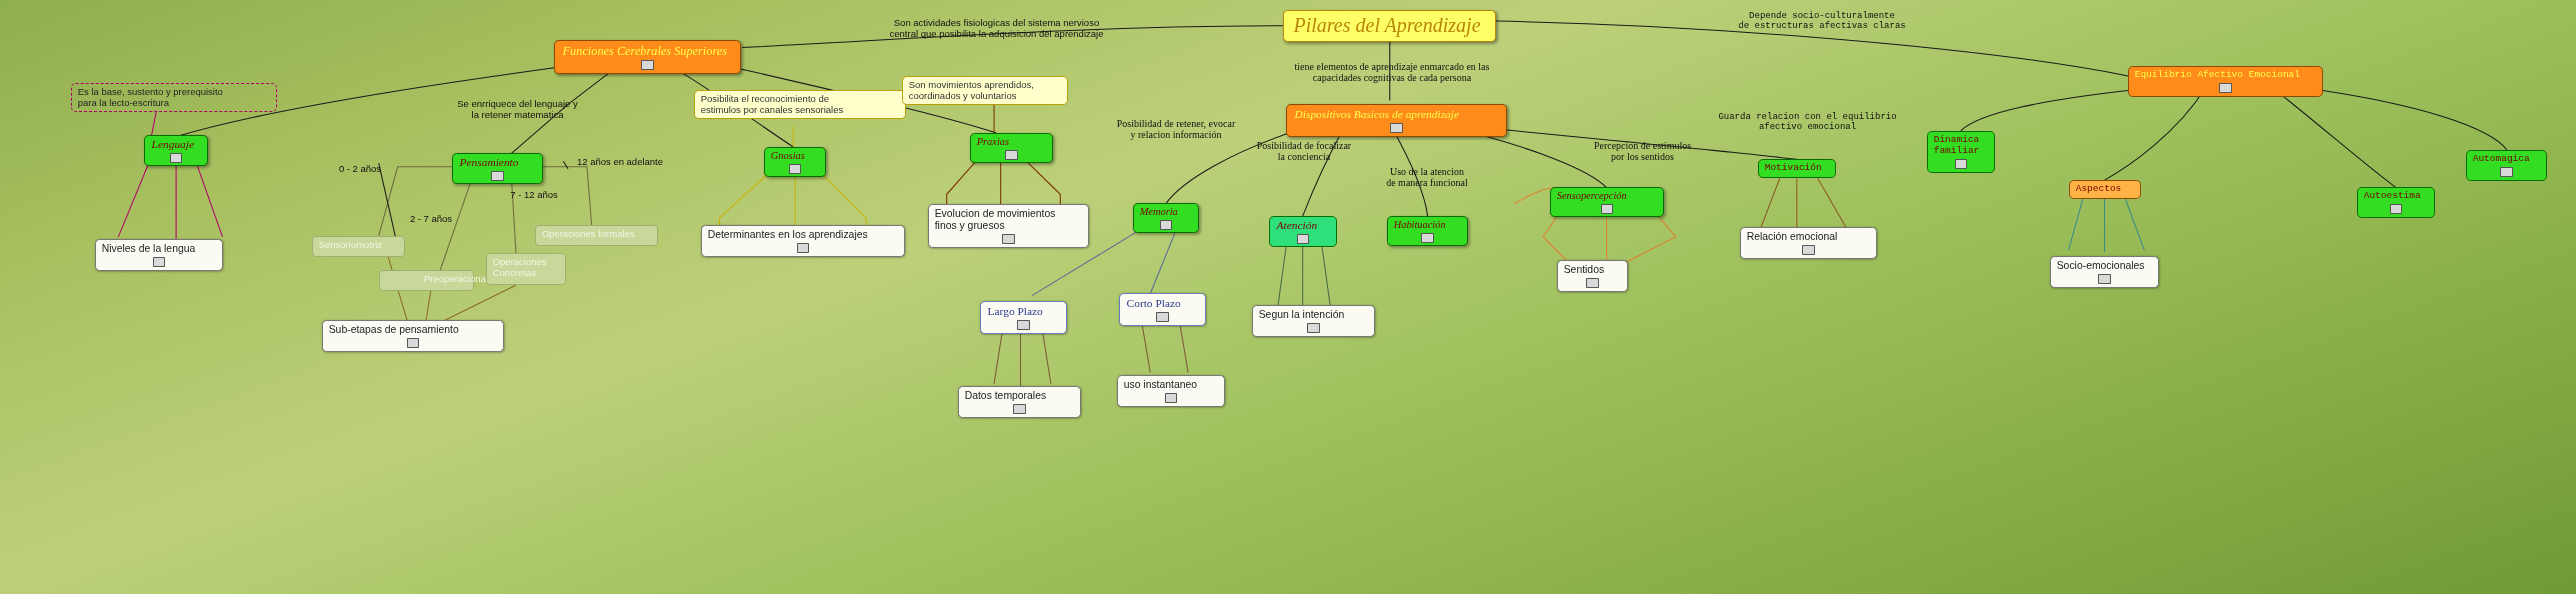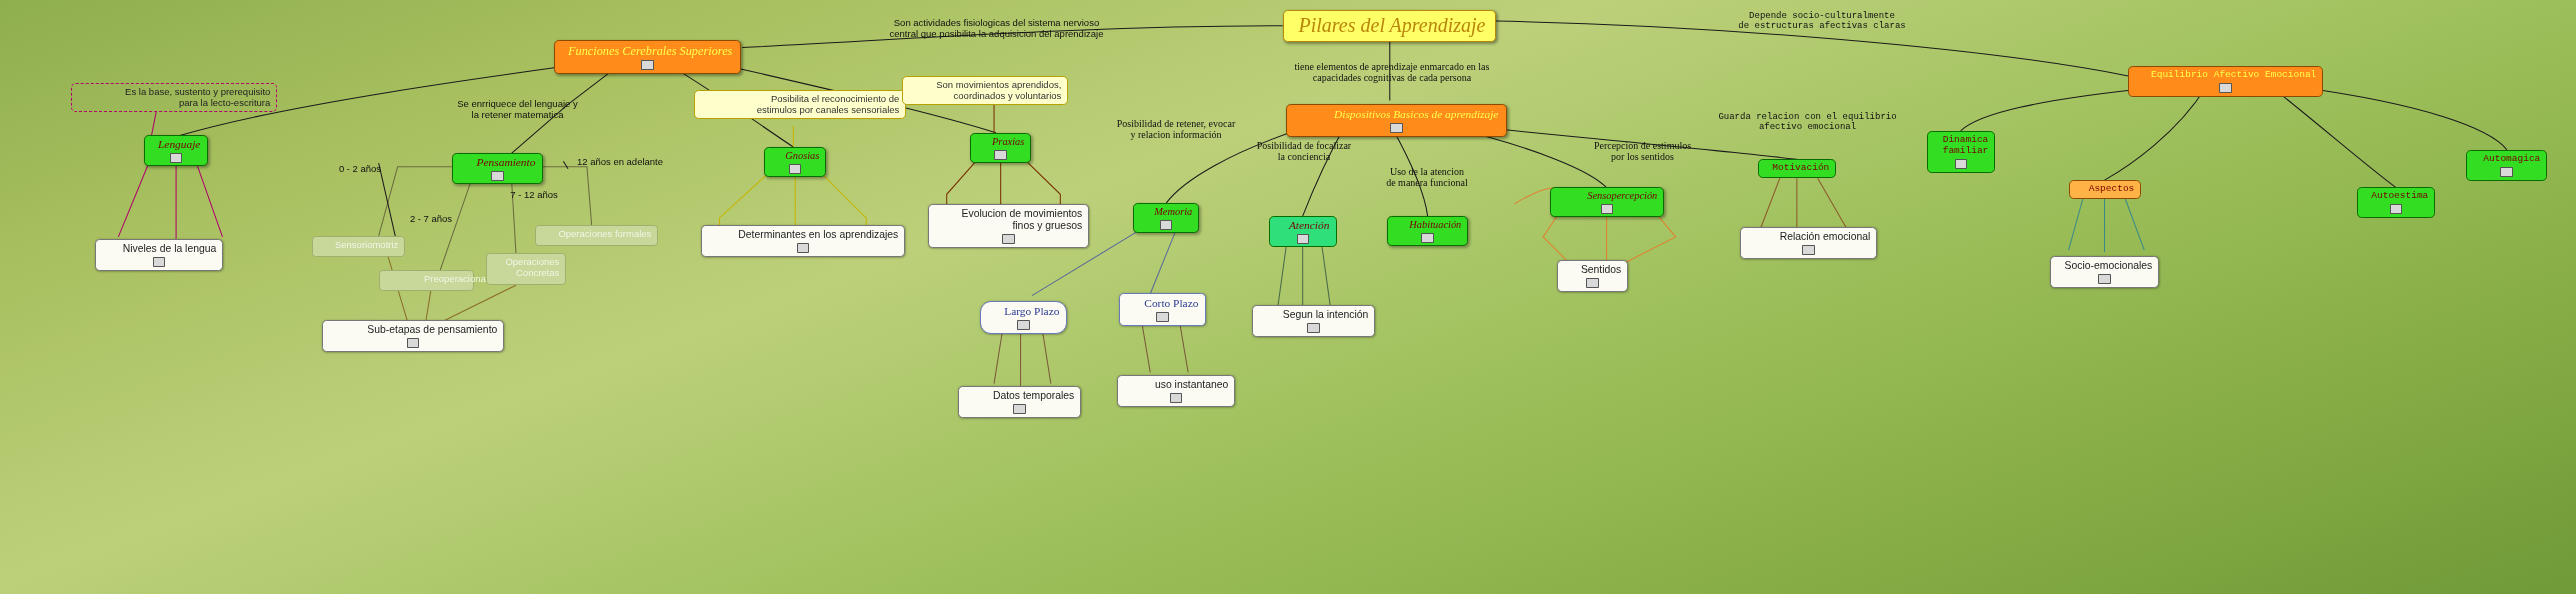--- a/index.html
+++ b/index.html
@@ -4,21 +4,21 @@
 <style>
   html,body{margin:0;padding:0;}
   body{
     width:2576px;height:595px;overflow:hidden;
     font-family:"Liberation Sans", sans-serif;
     background:linear-gradient(160deg,#8fae4e 0%, #a8c060 18%, #bcd07a 38%, #9ec05c 60%, #87ad46 80%, #6f9a38 100%);
     position:relative;
   }
   #canvas{position:absolute;inset:0;}
   svg.lines{position:absolute;left:0;top:0;width:2576px;height:595px;pointer-events:none;}
-  .node{position:absolute;box-sizing:border-box;text-align:right;line-height:1.15;
+  .node{position:absolute;box-sizing:border-box;text-align:left;line-height:1.15;
         border-radius:4.7px;white-space:pre;}
   .node .lbl{display:block;}
   .ann{position:absolute;white-space:pre;text-align:center;color:#111;}
   
   .n-title{background:#ffff66;border:0.9px solid #b8860b;color:#b8860b;
      font-family:"Liberation Serif",serif;font-style:italic;font-size:20px;padding:3.8px 9.5px;
      box-shadow:1.9px 1.9px 2.8px rgba(0,0,0,.35);}
   .n-orange{background:#ff8c1a;border:0.9px solid #8b4a00;color:#ffff4d;
      font-family:"Liberation Serif",serif;font-style:italic;font-size:12.3px;padding:2.8px 7.6px;
      box-shadow:1.9px 1.9px 2.8px rgba(0,0,0,.35);}
@@ -134,45 +134,45 @@
   </svg>
 
   <div id="nodes">
       <div class="node n-title" style="left: 1283px; top: 9.5px; width: 213px; min-height: 32px;"><span class="lbl">Pilares del Aprendizaje</span></div>
       <div class="node n-orange" style="left: 554px; top: 40px; width: 187px; min-height: 21px;"><span class="lbl">Funciones Cerebrales Superiores</span><span class="icon-under"></span></div>
       <div class="node n-orange2" style="left: 1286px; top: 104px; width: 221px; min-height: 23px;"><span class="lbl">Dispositivos Basicos de aprendizaje</span><span class="icon-under"></span></div>
       <div class="node n-mono-orange" style="left: 2128px; top: 66px; width: 195px; min-height: 21px;"><span class="lbl">Equilibrio Afectivo Emocional</span><span class="icon-under"></span></div>
       <div class="node n-green" style="left: 144px; top: 135px; width: 64px; min-height: 21px;"><span class="lbl">Lenguaje</span><span class="icon-under"></span></div>
       <div class="node n-green" style="left: 452px; top: 153px; width: 91px; min-height: 21px;"><span class="lbl">Pensamiento</span><span class="icon-under"></span></div>
       <div class="node n-green-s" style="left: 764px; top: 147px; width: 62px; min-height: 21px;"><span class="lbl">Gnosias</span><span class="icon-under"></span></div>
-      <div class="node n-green-s" style="left: 970px; top: 133px; width: 61px; min-height: 21px;"><span class="lbl">Praxias</span><span class="icon-under"></span></div>
+      <div class="node n-green-s" style="left: 970px; top: 133px; width: 83px; min-height: 21px;"><span class="lbl">Praxias</span><span class="icon-under"></span></div>
       <div class="node n-green-s" style="left: 1133px; top: 203px; width: 66px; min-height: 21px;"><span class="lbl">Memoria</span><span class="icon-under"></span></div>
       <div class="node n-teal" style="left: 1269px; top: 216px; width: 68px; min-height: 21px;"><span class="lbl">Atención</span><span class="icon-under"></span></div>
       <div class="node n-green-s" style="left: 1387px; top: 216px; width: 81px; min-height: 21px;"><span class="lbl">Habituación</span><span class="icon-under"></span></div>
       <div class="node n-green-s" style="left: 1550px; top: 187px; width: 114px; min-height: 21px;"><span class="lbl">Sensopercepción</span><span class="icon-under"></span></div>
       <div class="node n-mono-green" style="left: 1758px; top: 159px; width: 78px; min-height: 19px;"><span class="lbl">Motivación</span></div>
       <div class="node n-mono-green" style="left: 1927px; top: 131px; width: 68px; min-height: 30px;"><span class="lbl">Dinamica
 familiar</span><span class="icon-under"></span></div>
       <div class="node n-mono-ol" style="left: 2069px; top: 180px; width: 72px; min-height: 19px;"><span class="lbl">Aspectos</span></div>
       <div class="node n-mono-green" style="left: 2357px; top: 187px; width: 78px; min-height: 19px;"><span class="lbl">Autoestima</span><span class="icon-under"></span></div>
       <div class="node n-mono-green" style="left: 2466px; top: 150px; width: 81px; min-height: 19px;"><span class="lbl">Automagica</span><span class="icon-under"></span></div>
       <div class="node n-white" style="left: 95px; top: 239px; width: 128px; min-height: 23px;"><span class="lbl">Niveles de la lengua</span><span class="icon-under"></span></div>
       <div class="node n-ghost" style="left: 312px; top: 236px; width: 93px; min-height: 21px;"><span class="lbl">Sensoriomotriz</span></div>
       <div class="node n-ghost" style="left: 379px; top: 270px; width: 95px; min-height: 21px; padding-left: 44px;"><span class="lbl">Preoperacional</span></div>
       <div class="node n-ghost" style="left: 486px; top: 253px; width: 80px; min-height: 32px;"><span class="lbl">Operaciones
 Concretas</span></div>
       <div class="node n-ghost" style="left: 535px; top: 225px; width: 123px; min-height: 21px;"><span class="lbl">Operaciones formales</span></div>
       <div class="node n-white" style="left: 322px; top: 320px; width: 182px; min-height: 23px;"><span class="lbl">Sub-etapas de pensamiento</span><span class="icon-under"></span></div>
       <div class="node n-white" style="left: 701px; top: 225px; width: 204px; min-height: 23px;"><span class="lbl">Determinantes en los aprendizajes</span><span class="icon-under"></span></div>
       <div class="node n-white" style="left: 928px; top: 204px; width: 161px; min-height: 32px;"><span class="lbl">Evolucion de movimientos
 finos y gruesos</span><span class="icon-under"></span></div>
-      <div class="node n-whiteblue" style="left: 980px; top: 301px; width: 87px; min-height: 23px; border-radius: 11px;"><span class="lbl">Largo Plazo</span><span class="icon-under"></span></div>
+      <div class="node n-whiteblue" style="left: 980px; top: 301px; width: 87px; min-height: 23px;"><span class="lbl">Largo Plazo</span><span class="icon-under"></span></div>
       <div class="node n-whiteblue" style="left: 1119px; top: 293px; width: 87px; min-height: 23px;"><span class="lbl">Corto Plazo</span><span class="icon-under"></span></div>
       <div class="node n-white" style="left: 958px; top: 386px; width: 123px; min-height: 23px;"><span class="lbl">Datos temporales</span><span class="icon-under"></span></div>
-      <div class="node n-white" style="left: 1117px; top: 375px; width: 118px; min-height: 23px;"><span class="lbl">uso instantaneo</span><span class="icon-under"></span></div>
+      <div class="node n-white" style="left: 1117px; top: 375px; width: 108px; min-height: 23px;"><span class="lbl">uso instantaneo</span><span class="icon-under"></span></div>
       <div class="node n-white" style="left: 1252px; top: 305px; width: 123px; min-height: 23px;"><span class="lbl">Segun la intención</span><span class="icon-under"></span></div>
       <div class="node n-white" style="left: 1557px; top: 260px; width: 71px; min-height: 23px;"><span class="lbl">Sentidos</span><span class="icon-under"></span></div>
       <div class="node n-white" style="left: 1740px; top: 227px; width: 137px; min-height: 23px;"><span class="lbl">Relación emocional</span><span class="icon-under"></span></div>
       <div class="node n-white" style="left: 2050px; top: 256px; width: 109px; min-height: 23px;"><span class="lbl">Socio-emocionales</span><span class="icon-under"></span></div>
       <div class="node n-pinkdash" style="left: 71px; top: 83px; width: 206px; min-height: 28px;"><span class="lbl">Es la base, sustento y prerequisito
 para la lecto-escritura</span></div>
       <div class="node n-yellowbox" style="left: 694px; top: 90px; width: 212px; min-height: 26.5px;"><span class="lbl">Posibilita el reconocimiento de
 estimulos por canales sensoriales</span></div>
       <div class="node n-yellowbox" style="left: 902px; top: 76px; width: 166px; min-height: 26.5px;"><span class="lbl">Son movimientos aprendidos,
 coordinados y voluntarios</span></div>

